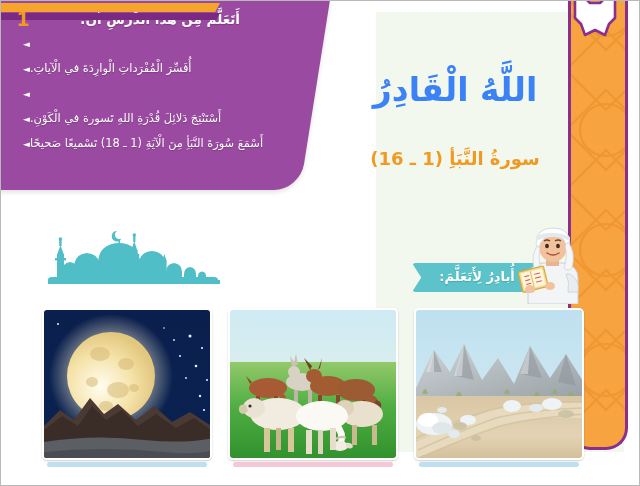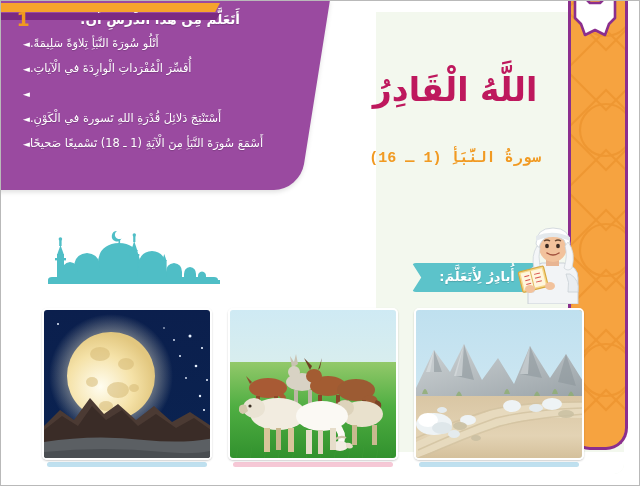--- a/index.html
+++ b/index.html
@@ -112,30 +112,29 @@
   #badgeNum {
     position:absolute; left:0; top:0; width:46px; height:42px;
     display:flex; align-items:center; justify-content:center;
     color:#f19a1f; font-size:19px; font-weight:bold;
     z-index:46; padding-bottom:4px;
   }
   
   #mainTitle {
     position:absolute; left:330px; top:70px; width:250px;
     text-align:center; direction:rtl;
-    color:#be185d; font-size:33px; font-weight:bold;
+    color:#3b82f6; font-size:33px; font-weight:bold;
     letter-spacing:0px;
     z-index:20;
   }
   #subTitle {
     position:absolute; left:330px; top:148px; width:250px;
     text-align:center; direction:rtl;
-    color:#f19a22; font-size:15px; font-weight:bold;
+    color:#f19a22; font-size:18px; font-weight:bold;
     z-index:20;
-    font-family:Liberation Mono, monospace;
   }
   
   #mosque {
     position:absolute; left:38px; top:228px; width:190px; height:60px;
     z-index:20;
   }
   
   #banner {
     position:absolute; left:412px; top:263px; width:132px; height:29px;
     background:#5cc3ca;
@@ -200,21 +199,20 @@
   <div class="topstripe-purple2"></div>
   <div class="topstripe-orange"></div>
   <div class="topstripe-purple"></div>
 
   <div id="purplebox"></div>
   <div id="purpleinner">
     <div id="objTitle">أَتَعَلَّمُ مِنْ هَذَا الدَّرْسِ أَنْ:</div>
 
     <div class="objrow">
       <span class="bullet">◄</span>
-      <span class="txt">أَتْلُو سُورَةَ النَّبَأِ تِلاوَةً سَلِيمَةً.</span>
     </div>
     <div class="objrow">
       <span class="bullet">◄</span>
       <span class="txt">أُفَسِّرَ الْمُفْرَداتِ الْوارِدَةَ في الْآياتِ.</span>
     </div>
     <div class="objrow">
       <span class="bullet">◄</span>
     </div>
     <div class="objrow">
       <span class="bullet">◄</span>

